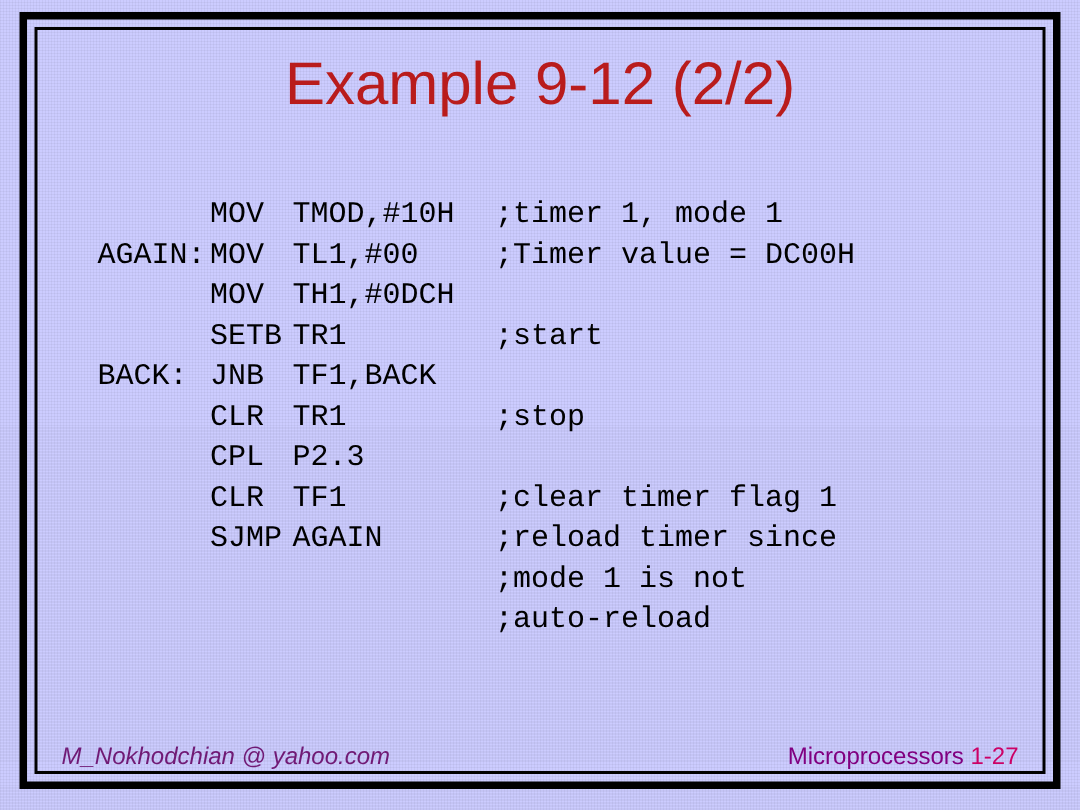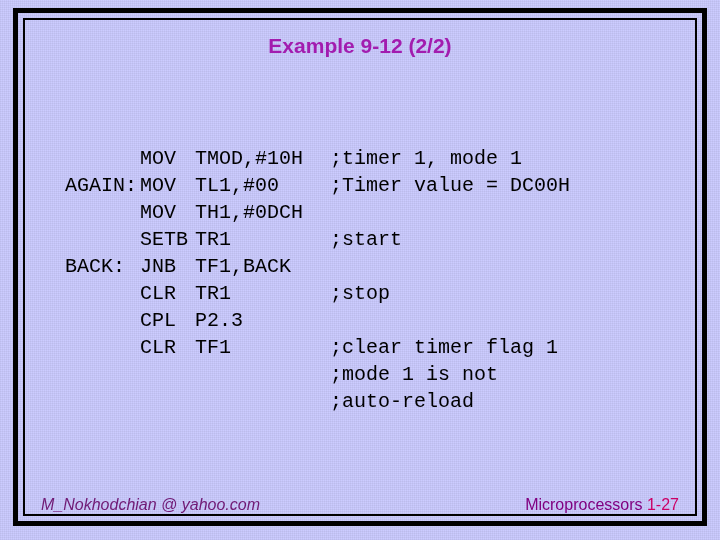--- a/index.html
+++ b/index.html
@@ -20,33 +20,32 @@
   }
   .inner-border {
     width: 100%; height: 100%;
     border: 2px solid #000;
     position: relative;
   }
   .title {
     position: absolute;
     left: 0; right: 0; top: 14px;
     text-align: center;
-    color: #a21caf;
+    color: #b91c1c;
     font-family: "Comic Sans MS", "Comic Sans", cursive, sans-serif;
-    font-size: 21px;
-    font-weight: bold;
+    font-size: 40px;
+    font-weight: normal;
   }
   .code-block {
     position: absolute;
     left: 40px; top: 110px;
     font-family: "Courier New", Courier, monospace;
     font-size: 20px;
     color: #000;
     line-height: 1.35;
-    margin-top: 15px;
   }
   .code-row {
     display: flex;
     white-space: pre;
   }
   .col-label { display:inline-block; width: 75px; }
   .col-op    { display:inline-block; width: 55px; }
   .col-arg   { display:inline-block; width: 135px; font-family: Liberation Mono, monospace; }
   .col-cmt   { display:inline-block; }
   .footer-left {
@@ -79,20 +78,21 @@
 
     <div class="code-block" id="code-block">
         <div class="code-row"><span class="col-label"></span><span class="col-op">MOV</span><span class="col-arg">TMOD,#10H</span><span class="col-cmt">;timer 1, mode 1</span></div>
         <div class="code-row"><span class="col-label">AGAIN:</span><span class="col-op">MOV</span><span class="col-arg">TL1,#00</span><span class="col-cmt">;Timer value = DC00H</span></div>
         <div class="code-row"><span class="col-label"></span><span class="col-op">MOV</span><span class="col-arg">TH1,#0DCH</span><span class="col-cmt"></span></div>
         <div class="code-row"><span class="col-label"></span><span class="col-op">SETB</span><span class="col-arg">TR1</span><span class="col-cmt">;start</span></div>
         <div class="code-row"><span class="col-label">BACK:</span><span class="col-op">JNB</span><span class="col-arg">TF1,BACK</span><span class="col-cmt"></span></div>
         <div class="code-row"><span class="col-label"></span><span class="col-op">CLR</span><span class="col-arg">TR1</span><span class="col-cmt">;stop</span></div>
         <div class="code-row"><span class="col-label"></span><span class="col-op">CPL</span><span class="col-arg">P2.3</span><span class="col-cmt"></span></div>
         <div class="code-row"><span class="col-label"></span><span class="col-op">CLR</span><span class="col-arg">TF1</span><span class="col-cmt">;clear timer flag 1</span></div>
+        <div class="code-row"><span class="col-label"></span><span class="col-op">SJMP</span><span class="col-arg">AGAIN</span><span class="col-cmt">;reload timer since</span></div>
         <div class="code-row"><span class="col-label"></span><span class="col-op"></span><span class="col-arg"></span><span class="col-cmt">;mode 1 is not</span></div>
         <div class="code-row"><span class="col-label"></span><span class="col-op"></span><span class="col-arg"></span><span class="col-cmt">;auto-reload</span></div>
       </div>
 
     <div class="footer-left">M_Nokhodchian @ yahoo.com</div>
     <div class="footer-right">
       <span>Microprocessors </span><span class="num">1-27</span>
     </div>
 
   </div>

